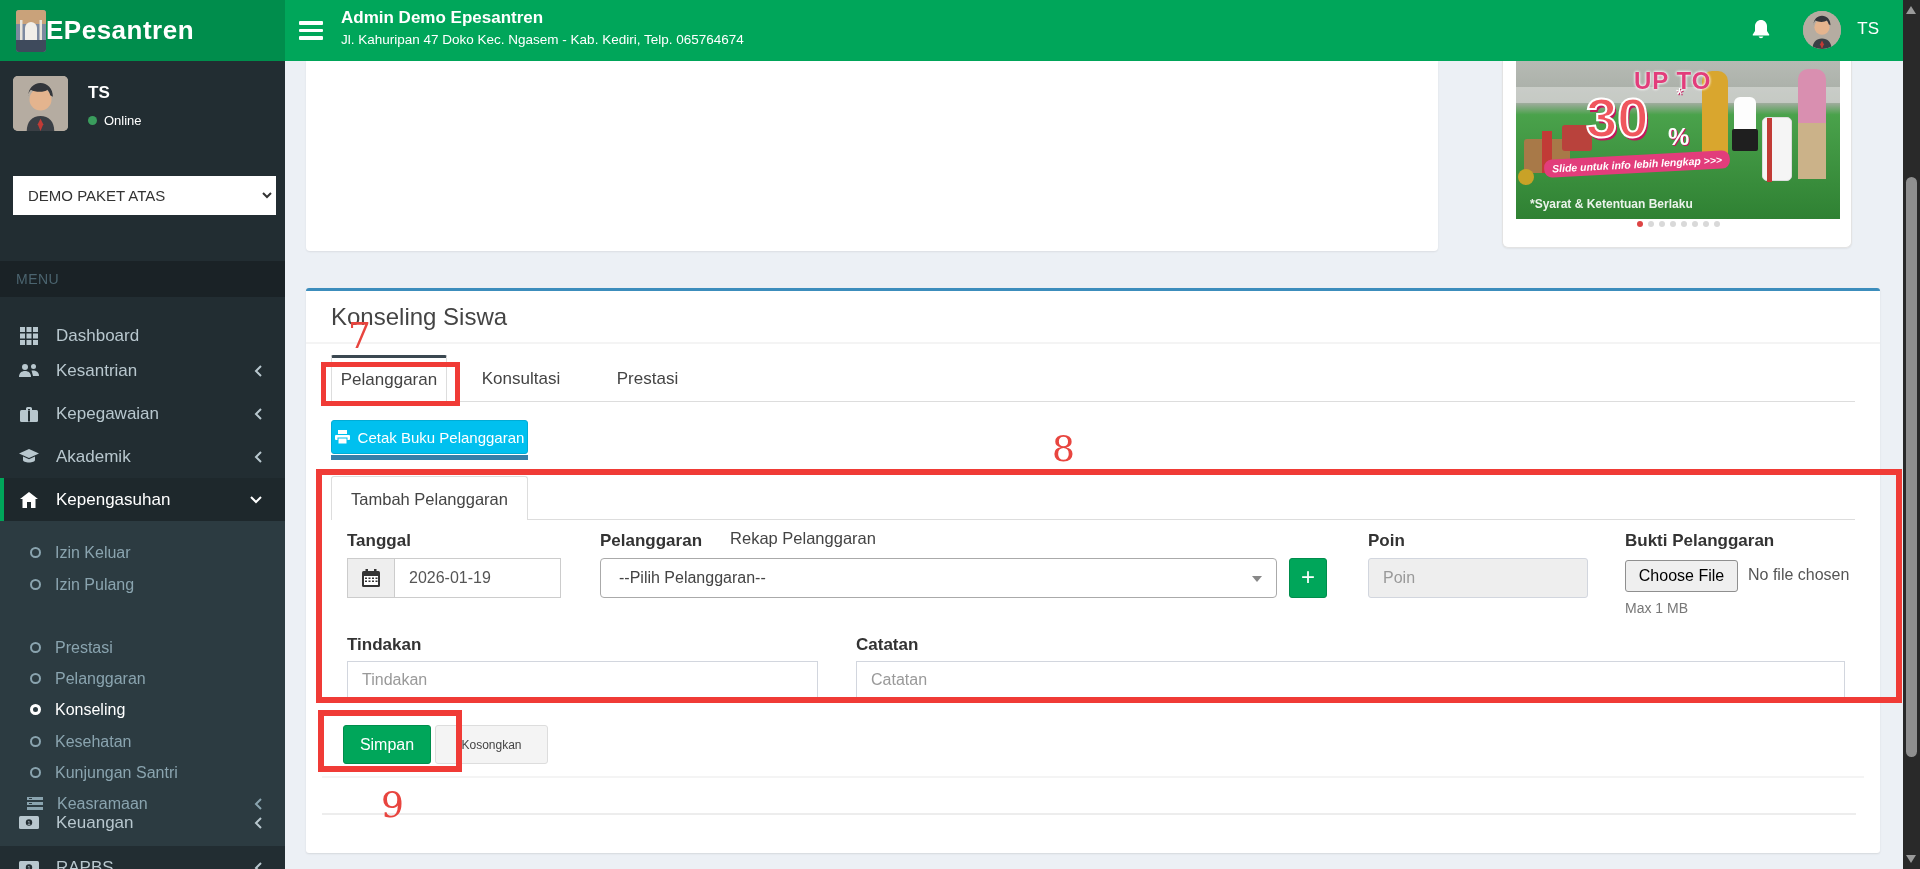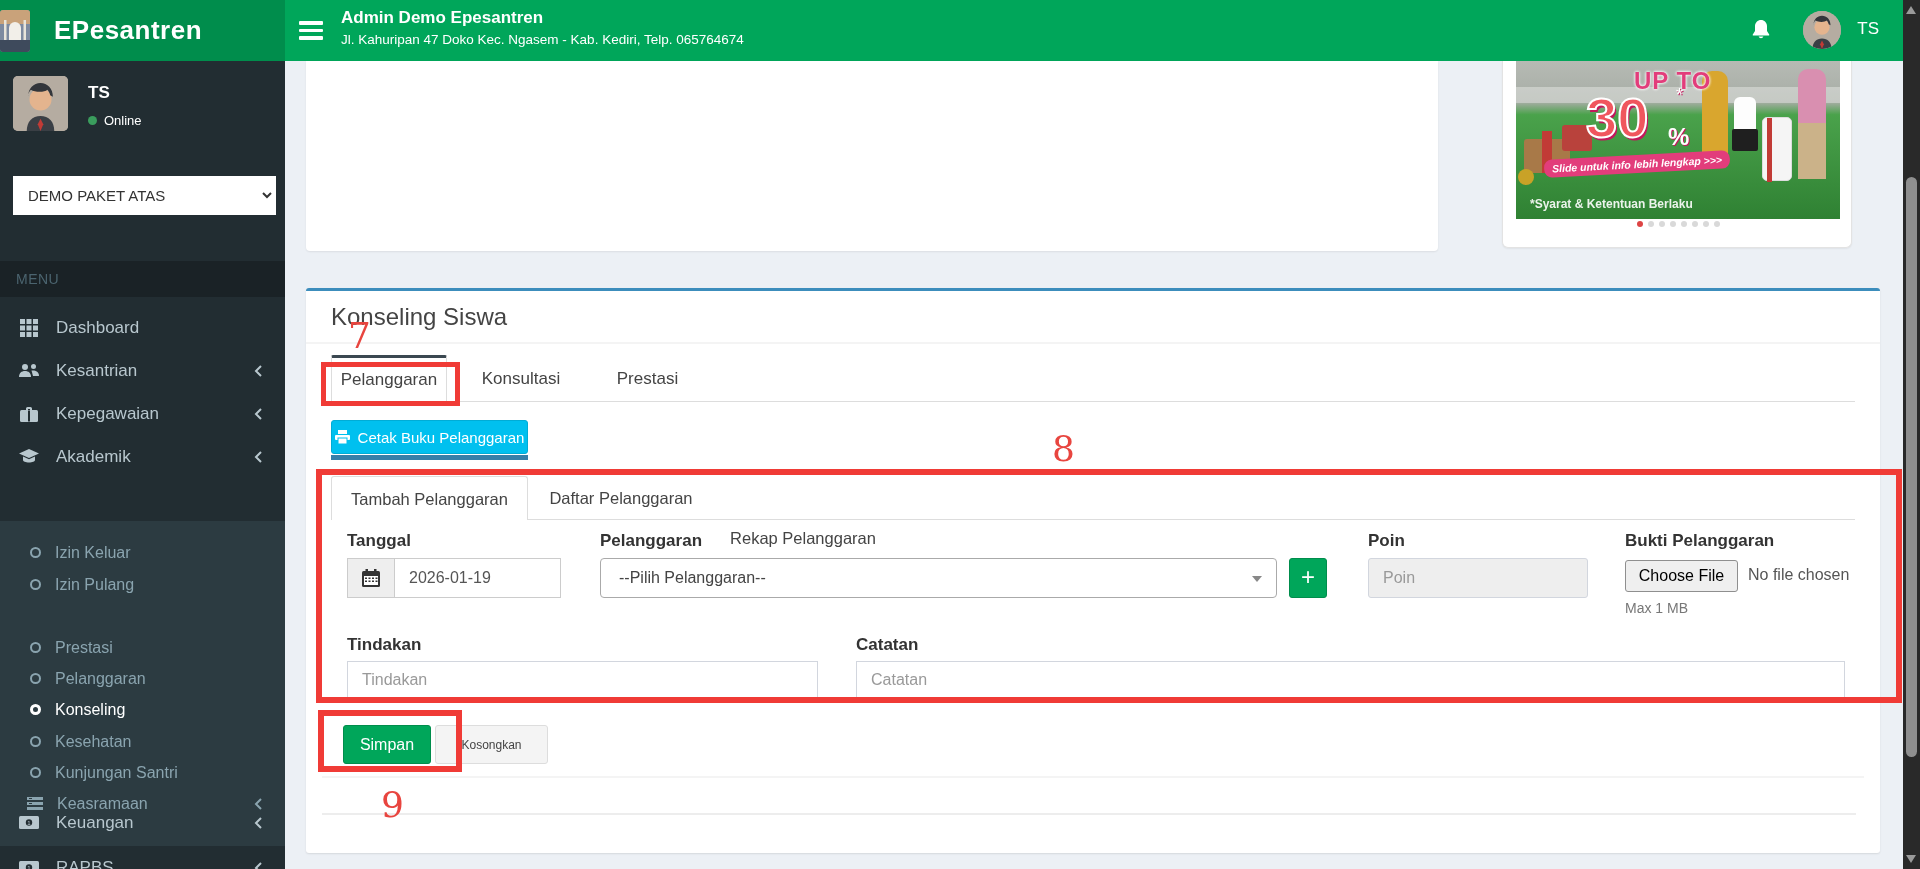--- a/index.html
+++ b/index.html
@@ -1,21 +1,21 @@
 <!DOCTYPE html>
 <html><head>
 <meta charset="utf-8">
 <style>
   * { margin:0; padding:0; box-sizing:border-box; }
   html,body { width:1920px; height:869px; overflow:hidden; }
   body { font-family:"Liberation Sans", sans-serif; background:#ecf0f5; position:relative; }
   .abs { position:absolute; }
 
   
-  #logo-bar { left:0; top:0; width:285px; height:61px; background:#008d4c; display:flex; align-items:center; gap:24px; }
+  #logo-bar { left:0; top:0; width:285px; height:61px; background:#008d4c; display:flex; align-items:center; padding-left:16px; gap:0; }
   #logo-img { width:30px; height:42px; border-radius:3px; overflow:hidden; flex:0 0 auto; }
   #brand-name { color:#fff; font-size:26px; font-weight:bold; letter-spacing:.5px; }
   #navbar { left:285px; top:0; width:1618px; height:61px; background:#00a65a; }
   #hamburger { left:14px; top:21px; width:24px; height:19px; cursor:pointer; }
   #hamburger span { display:block; width:24px; height:3.5px; background:#fff; margin-bottom:4px; border-radius:1px; }
   #nav-title { left:56px; top:8px; color:#fff; font-size:17px; font-weight:bold; }
   #nav-subtitle { left:56px; top:32px; color:#fff; font-size:13.5px; }
   #nav-bell { right:130px; top:18px; width:24px; height:24px; color:#fff; }
   #nav-avatar { right:62px; top:11px; width:38px; height:38px; border-radius:50%; overflow:hidden; background:#b5aca1; }
   #nav-user { right:24px; top:19px; color:#fff; font-size:17px; }
@@ -192,21 +192,21 @@
     <div id="user-status">
         <span class="dot"></span>
         <span>Online</span>
       </div>
   </div>
   <select id="package-select">
     <option>DEMO PAKET ATAS</option>
   </select>
   <div id="menu-header">MENU</div>
 
-  <div class="mitem" style="top:245px">
+  <div class="mitem" style="top:253px">
     <span class="mi-icon">
         <svg width="18" height="18" viewBox="0 0 18 18" fill="currentColor">
           <rect width="5" height="5"></rect>
           <rect x="6.5" width="5" height="5"></rect>
           <rect x="13" width="5" height="5"></rect>
           <rect y="6.5" width="5" height="5"></rect>
           <rect x="6.5" y="6.5" width="5" height="5"></rect>
           <rect x="13" y="6.5" width="5" height="5"></rect>
           <rect y="13" width="5" height="5"></rect>
           <rect x="6.5" y="13" width="5" height="5"></rect>
@@ -250,20 +250,33 @@
     <span class="mi-icon">
         <svg width="20" height="15" viewBox="0 0 20 15" fill="currentColor">
           <polygon points="10,0 20,4.5 10,9 0,4.5"></polygon>
           <path d="M4 7.5v3.5c0 1.4 2.7 2.5 6 2.5s6-1.1 6-2.5V7.5l-6 2.7z"></path>
         </svg>
       </span>
     <span>Akademik</span>
     <span class="chev">
         <svg width="10" height="14" viewBox="0 0 10 14" fill="none" stroke="currentColor" stroke-width="2">
           <polyline points="8,2 3,7 8,12"></polyline>
+        </svg>
+      </span>
+  </div>
+  <div class="mitem active" style="top:417px">
+    <span class="mi-icon">
+        <svg width="18" height="16" viewBox="0 0 18 16" fill="currentColor">
+          <polygon points="9,0 18,7 15.5,7 15.5,16 11,16 11,10 7,10 7,16 2.5,16 2.5,7 0,7"></polygon>
+        </svg>
+      </span>
+    <span>Kepengasuhan</span>
+    <span class="chev">
+        <svg width="14" height="10" viewBox="0 0 14 10" fill="none" stroke="currentColor" stroke-width="2">
+          <polyline points="2,2 7,7 12,2"></polyline>
         </svg>
       </span>
   </div>
 
   <div id="submenu">
     <div class="sitem" style="top:16px">
         <span class="ring"></span>
         <span>Izin Keluar</span>
       </div>
     <div class="sitem" style="top:48px">
@@ -388,21 +401,20 @@
           <rect x="3" width="9" height="4"></rect>
           <rect y="5" width="15" height="5" rx="1"></rect>
           <rect x="3" y="8" width="9" height="6" fill="#fff" stroke="#00c0ef" stroke-width="1"></rect>
         </svg>
       </span>
     <span>Cetak Buku Pelanggaran</span>
   </div>
   <div id="print-underline"></div>
 
   <div class="subtab active" id="subtab-1">Tambah Pelanggaran</div>
-  <div class="subtab" id="subtab-2">Daftar Pelanggaran</div>
   <div class="subtab" id="subtab-3">Rekap Pelanggaran</div>
   <div class="tabrow-border" id="subtabs-border"></div>
 </div>
 
 <div class="abs flabel" id="lab-tanggal">Tanggal</div>
 <div class="abs flabel" id="lab-pelanggaran">Pelanggaran</div>
 <div class="abs flabel" id="lab-poin">Poin</div>
 <div class="abs flabel" id="lab-bukti">Bukti Pelanggaran</div>
 
 <div class="abs" id="tgl-group">

